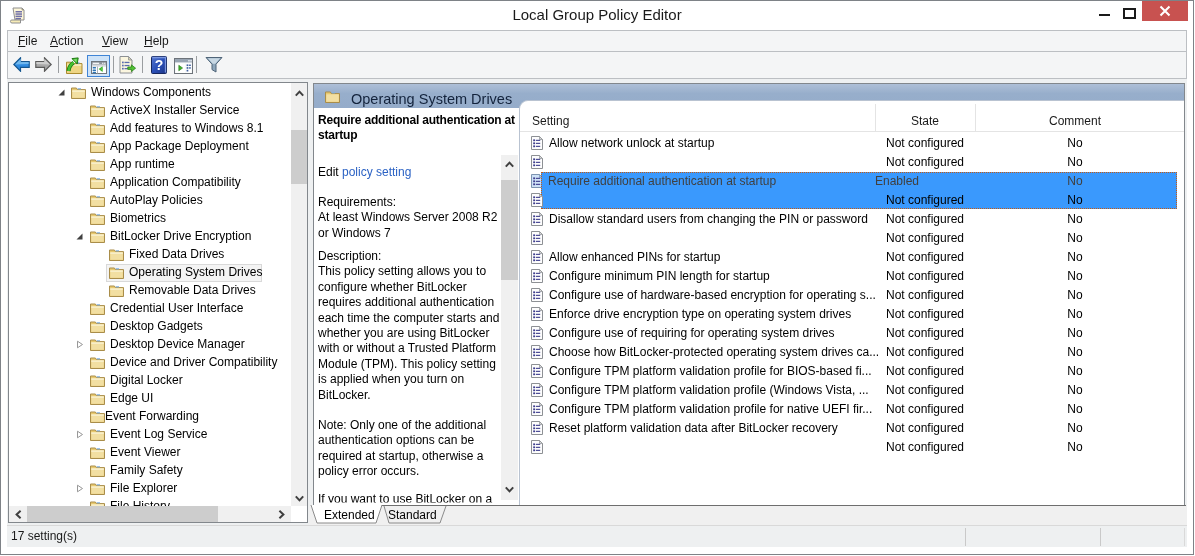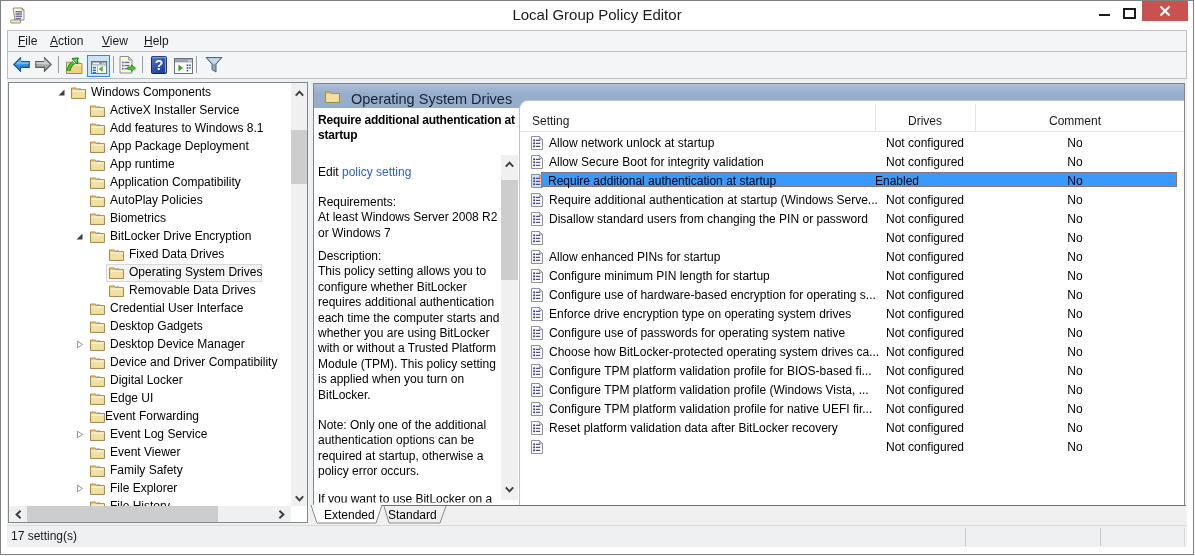--- a/index.html
+++ b/index.html
@@ -20,21 +20,21 @@
 .trow { position:absolute; height:18px; font-size:12px; color:#000; white-space:nowrap; }
 .sb-thumb { position:absolute; background:#cdcdcd; }
 #rpanel { position:absolute; left:313px; top:83px; width:872px; height:422px; background:#fff; border:1px solid #82878c; border-bottom:none; overflow:hidden; }
 #rhead { position:absolute; left:314px; top:84px; width:870px; height:24px; background:linear-gradient(#aebfd7 0%,#97aecb 40%,#95acca 100%); }
 #rhead .t { position:absolute; left:37px; top:6.5px; font-size:14.5px; color:#13233c; }
 #listbox { position:absolute; left:519px; top:100px; width:665px; height:405px; background:#fff; border-top:1px solid #b9c3d1; border-left:1px solid #b9c3d1; border-top-left-radius:9px; }
 .lrow { position:absolute; left:0; width:664px; height:19px; font-size:12px; color:#000; }
 .lrow .nm { position:absolute; left:30px; top:2px; white-space:nowrap; }
 .lrow .st { position:absolute; left:356px; width:100px; top:2px; text-align:center; }
 .lrow .cm { position:absolute; left:456px; width:200px; top:2px; text-align:center; }
-#selrow { position:absolute; left:22px; top:72px; width:655px; height:15px; background:#3a99fd; border:1px dotted #c55a11; font-size:12px; color:#000000; }
+#selrow { position:absolute; left:22px; top:72px; width:655px; height:37px; background:#3a99fd; border:1px dotted #c55a11; font-size:12px; color:#404040; }
 #selrow .nm { position:absolute; left:6px; top:1px; white-space:nowrap; }
 #selrow .st { position:absolute; left:333px; width:100px; top:1px; }
 #selrow .cm { position:absolute; left:433px; width:200px; top:1px; text-align:center; }
 .desc { position:absolute; left:318px; width:202px; font-size:12px; line-height:15.4px; color:#000; }
 a.link { color:#2b62c4; }
 #status { position:absolute; left:7px; top:525px; width:1180px; height:22px; background:#eef0f1; border-top:1px solid #d9d9d9; font-size:12px; color:#1a1a1a; }
 </style>
 </head>
 <body>
 <div id="win"></div>
@@ -363,21 +363,21 @@
       <path d="M0.8 5.6 L4.5 1.6 L8.2 5.6" fill="none" stroke="#3f3f3f" stroke-width="2"></path>
     </svg>
   <svg class="abs" style="left:4px;top:331px" width="9" height="7" viewBox="0 0 9 7">
       <path d="M0.8 1.4 L4.5 5.4 L8.2 1.4" fill="none" stroke="#3f3f3f" stroke-width="2"></path>
     </svg>
   <div class="sb-thumb" style="left:0px;top:25px;width:17px;height:100px"></div>
 </div>
 <div id="listbox"></div>
 <div class="abs" style="left:519px;top:100px;width:665px;height:33px;font-size:12px;color:#1a1a1a">
   <div class="abs" style="left:13px;top:14px">Setting</div>
-  <div class="abs" style="left:356px;top:14px;width:100px;text-align:center">Drives</div>
+  <div class="abs" style="left:356px;top:14px;width:100px;text-align:center">State</div>
   <div class="abs" style="left:456px;top:14px;width:200px;text-align:center">Comment</div>
   <div class="abs" style="left:356px;top:4px;width:1px;height:27px;background:#e4e4e4"></div>
   <div class="abs" style="left:456px;top:4px;width:1px;height:27px;background:#e4e4e4"></div>
   <div class="abs" style="left:1px;top:31px;width:664px;height:1px;background:#e4e4e4"></div>
 </div>
 <svg class="abs" style="left:531px;top:136px" width="12" height="14" viewBox="0 0 12 14">
     <path d="M0.5 0.5 L8.5 0.5 L11.5 3.5 L11.5 13.5 L0.5 13.5 Z" fill="#fdfdfd" stroke="#8d9094"></path>
     <path d="M8.5 0.5 L11.5 3.5 L8.5 3.5 Z" fill="#d8d8d8" stroke="#8d9094" stroke-width="0.7"></path>
     <rect x="2.2" y="3.4" width="1.8" height="1.8" fill="#3c3c8c"></rect>
     <rect x="4.8" y="3.8" width="4.4" height="1.1" fill="#3c3c8c"></rect>
@@ -395,21 +395,20 @@
     <path d="M0.5 0.5 L8.5 0.5 L11.5 3.5 L11.5 13.5 L0.5 13.5 Z" fill="#fdfdfd" stroke="#8d9094"></path>
     <path d="M8.5 0.5 L11.5 3.5 L8.5 3.5 Z" fill="#d8d8d8" stroke="#8d9094" stroke-width="0.7"></path>
     <rect x="2.2" y="3.4" width="1.8" height="1.8" fill="#3c3c8c"></rect>
     <rect x="4.8" y="3.8" width="4.4" height="1.1" fill="#3c3c8c"></rect>
     <rect x="2.2" y="6.4" width="1.8" height="1.8" fill="#3c3c8c"></rect>
     <rect x="4.8" y="6.8" width="4.4" height="1.1" fill="#3c3c8c"></rect>
     <rect x="2.2" y="9.4" width="1.8" height="1.8" fill="#3c3c8c"></rect>
     <rect x="4.8" y="9.8" width="4.4" height="1.1" fill="#3c3c8c"></rect>
   </svg>
 <div class="lrow" style="left:519px;top:153px">
-    <div class="nm">Allow Secure Boot for integrity validation</div>
     <div class="st">Not configured</div>
     <div class="cm">No</div>
   </div>
 <svg class="abs" style="left:531px;top:174px" width="12" height="14" viewBox="0 0 12 14">
     <path d="M0.5 0.5 L8.5 0.5 L11.5 3.5 L11.5 13.5 L0.5 13.5 Z" fill="#cfe2f7" stroke="#7d94b0"></path>
     <path d="M8.5 0.5 L11.5 3.5 L8.5 3.5 Z" fill="#a8c8e8" stroke="#7d94b0" stroke-width="0.7"></path>
     <rect x="2.2" y="3.4" width="1.8" height="1.8" fill="#3c3c8c"></rect>
     <rect x="4.8" y="3.8" width="4.4" height="1.1" fill="#3c3c8c"></rect>
     <rect x="2.2" y="6.4" width="1.8" height="1.8" fill="#3c3c8c"></rect>
     <rect x="4.8" y="6.8" width="4.4" height="1.1" fill="#3c3c8c"></rect>
@@ -425,21 +424,20 @@
     <path d="M0.5 0.5 L8.5 0.5 L11.5 3.5 L11.5 13.5 L0.5 13.5 Z" fill="#fdfdfd" stroke="#8d9094"></path>
     <path d="M8.5 0.5 L11.5 3.5 L8.5 3.5 Z" fill="#d8d8d8" stroke="#8d9094" stroke-width="0.7"></path>
     <rect x="2.2" y="3.4" width="1.8" height="1.8" fill="#3c3c8c"></rect>
     <rect x="4.8" y="3.8" width="4.4" height="1.1" fill="#3c3c8c"></rect>
     <rect x="2.2" y="6.4" width="1.8" height="1.8" fill="#3c3c8c"></rect>
     <rect x="4.8" y="6.8" width="4.4" height="1.1" fill="#3c3c8c"></rect>
     <rect x="2.2" y="9.4" width="1.8" height="1.8" fill="#3c3c8c"></rect>
     <rect x="4.8" y="9.8" width="4.4" height="1.1" fill="#3c3c8c"></rect>
   </svg>
 <div class="lrow" style="left:519px;top:191px">
-    <div class="nm">Require additional authentication at startup (Windows Serve...</div>
     <div class="st">Not configured</div>
     <div class="cm">No</div>
   </div>
 <svg class="abs" style="left:531px;top:212px" width="12" height="14" viewBox="0 0 12 14">
     <path d="M0.5 0.5 L8.5 0.5 L11.5 3.5 L11.5 13.5 L0.5 13.5 Z" fill="#fdfdfd" stroke="#8d9094"></path>
     <path d="M8.5 0.5 L11.5 3.5 L8.5 3.5 Z" fill="#d8d8d8" stroke="#8d9094" stroke-width="0.7"></path>
     <rect x="2.2" y="3.4" width="1.8" height="1.8" fill="#3c3c8c"></rect>
     <rect x="4.8" y="3.8" width="4.4" height="1.1" fill="#3c3c8c"></rect>
     <rect x="2.2" y="6.4" width="1.8" height="1.8" fill="#3c3c8c"></rect>
     <rect x="4.8" y="6.8" width="4.4" height="1.1" fill="#3c3c8c"></rect>
@@ -529,21 +527,21 @@
     <path d="M0.5 0.5 L8.5 0.5 L11.5 3.5 L11.5 13.5 L0.5 13.5 Z" fill="#fdfdfd" stroke="#8d9094"></path>
     <path d="M8.5 0.5 L11.5 3.5 L8.5 3.5 Z" fill="#d8d8d8" stroke="#8d9094" stroke-width="0.7"></path>
     <rect x="2.2" y="3.4" width="1.8" height="1.8" fill="#3c3c8c"></rect>
     <rect x="4.8" y="3.8" width="4.4" height="1.1" fill="#3c3c8c"></rect>
     <rect x="2.2" y="6.4" width="1.8" height="1.8" fill="#3c3c8c"></rect>
     <rect x="4.8" y="6.8" width="4.4" height="1.1" fill="#3c3c8c"></rect>
     <rect x="2.2" y="9.4" width="1.8" height="1.8" fill="#3c3c8c"></rect>
     <rect x="4.8" y="9.8" width="4.4" height="1.1" fill="#3c3c8c"></rect>
   </svg>
 <div class="lrow" style="left:519px;top:324px">
-    <div class="nm">Configure use of passwords for operating system native</div>
+    <div class="nm">Configure use of requiring for operating system drives</div>
     <div class="st">Not configured</div>
     <div class="cm">No</div>
   </div>
 <svg class="abs" style="left:531px;top:345px" width="12" height="14" viewBox="0 0 12 14">
     <path d="M0.5 0.5 L8.5 0.5 L11.5 3.5 L11.5 13.5 L0.5 13.5 Z" fill="#fdfdfd" stroke="#8d9094"></path>
     <path d="M8.5 0.5 L11.5 3.5 L8.5 3.5 Z" fill="#d8d8d8" stroke="#8d9094" stroke-width="0.7"></path>
     <rect x="2.2" y="3.4" width="1.8" height="1.8" fill="#3c3c8c"></rect>
     <rect x="4.8" y="3.8" width="4.4" height="1.1" fill="#3c3c8c"></rect>
     <rect x="2.2" y="6.4" width="1.8" height="1.8" fill="#3c3c8c"></rect>
     <rect x="4.8" y="6.8" width="4.4" height="1.1" fill="#3c3c8c"></rect>

